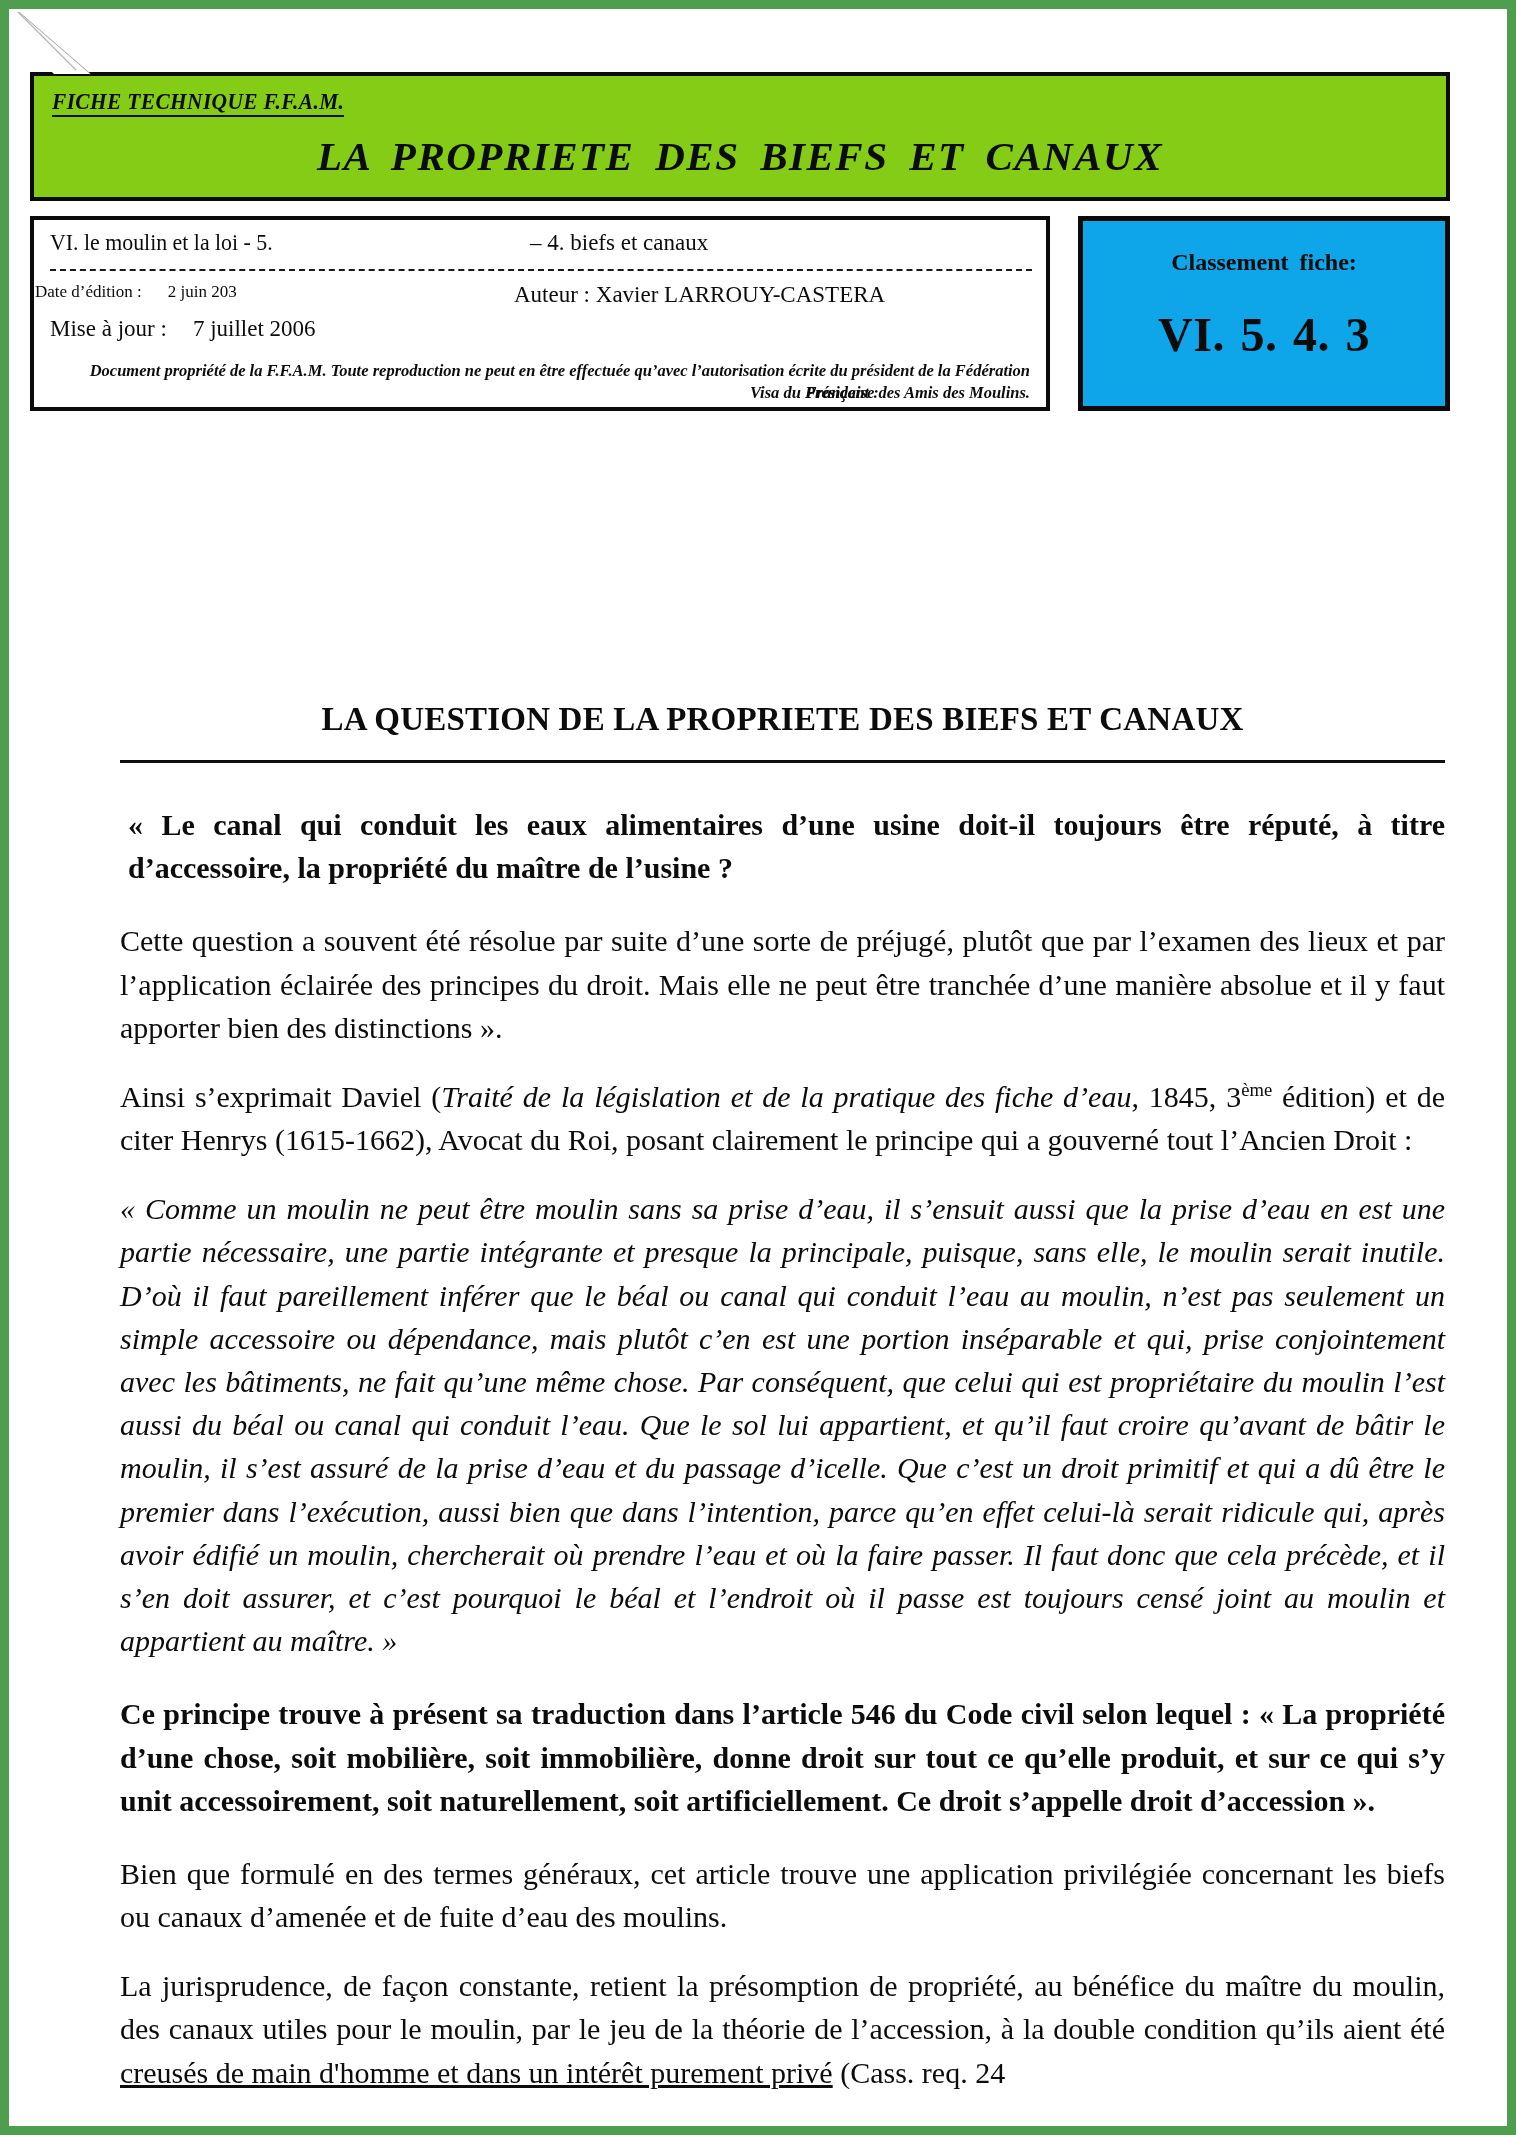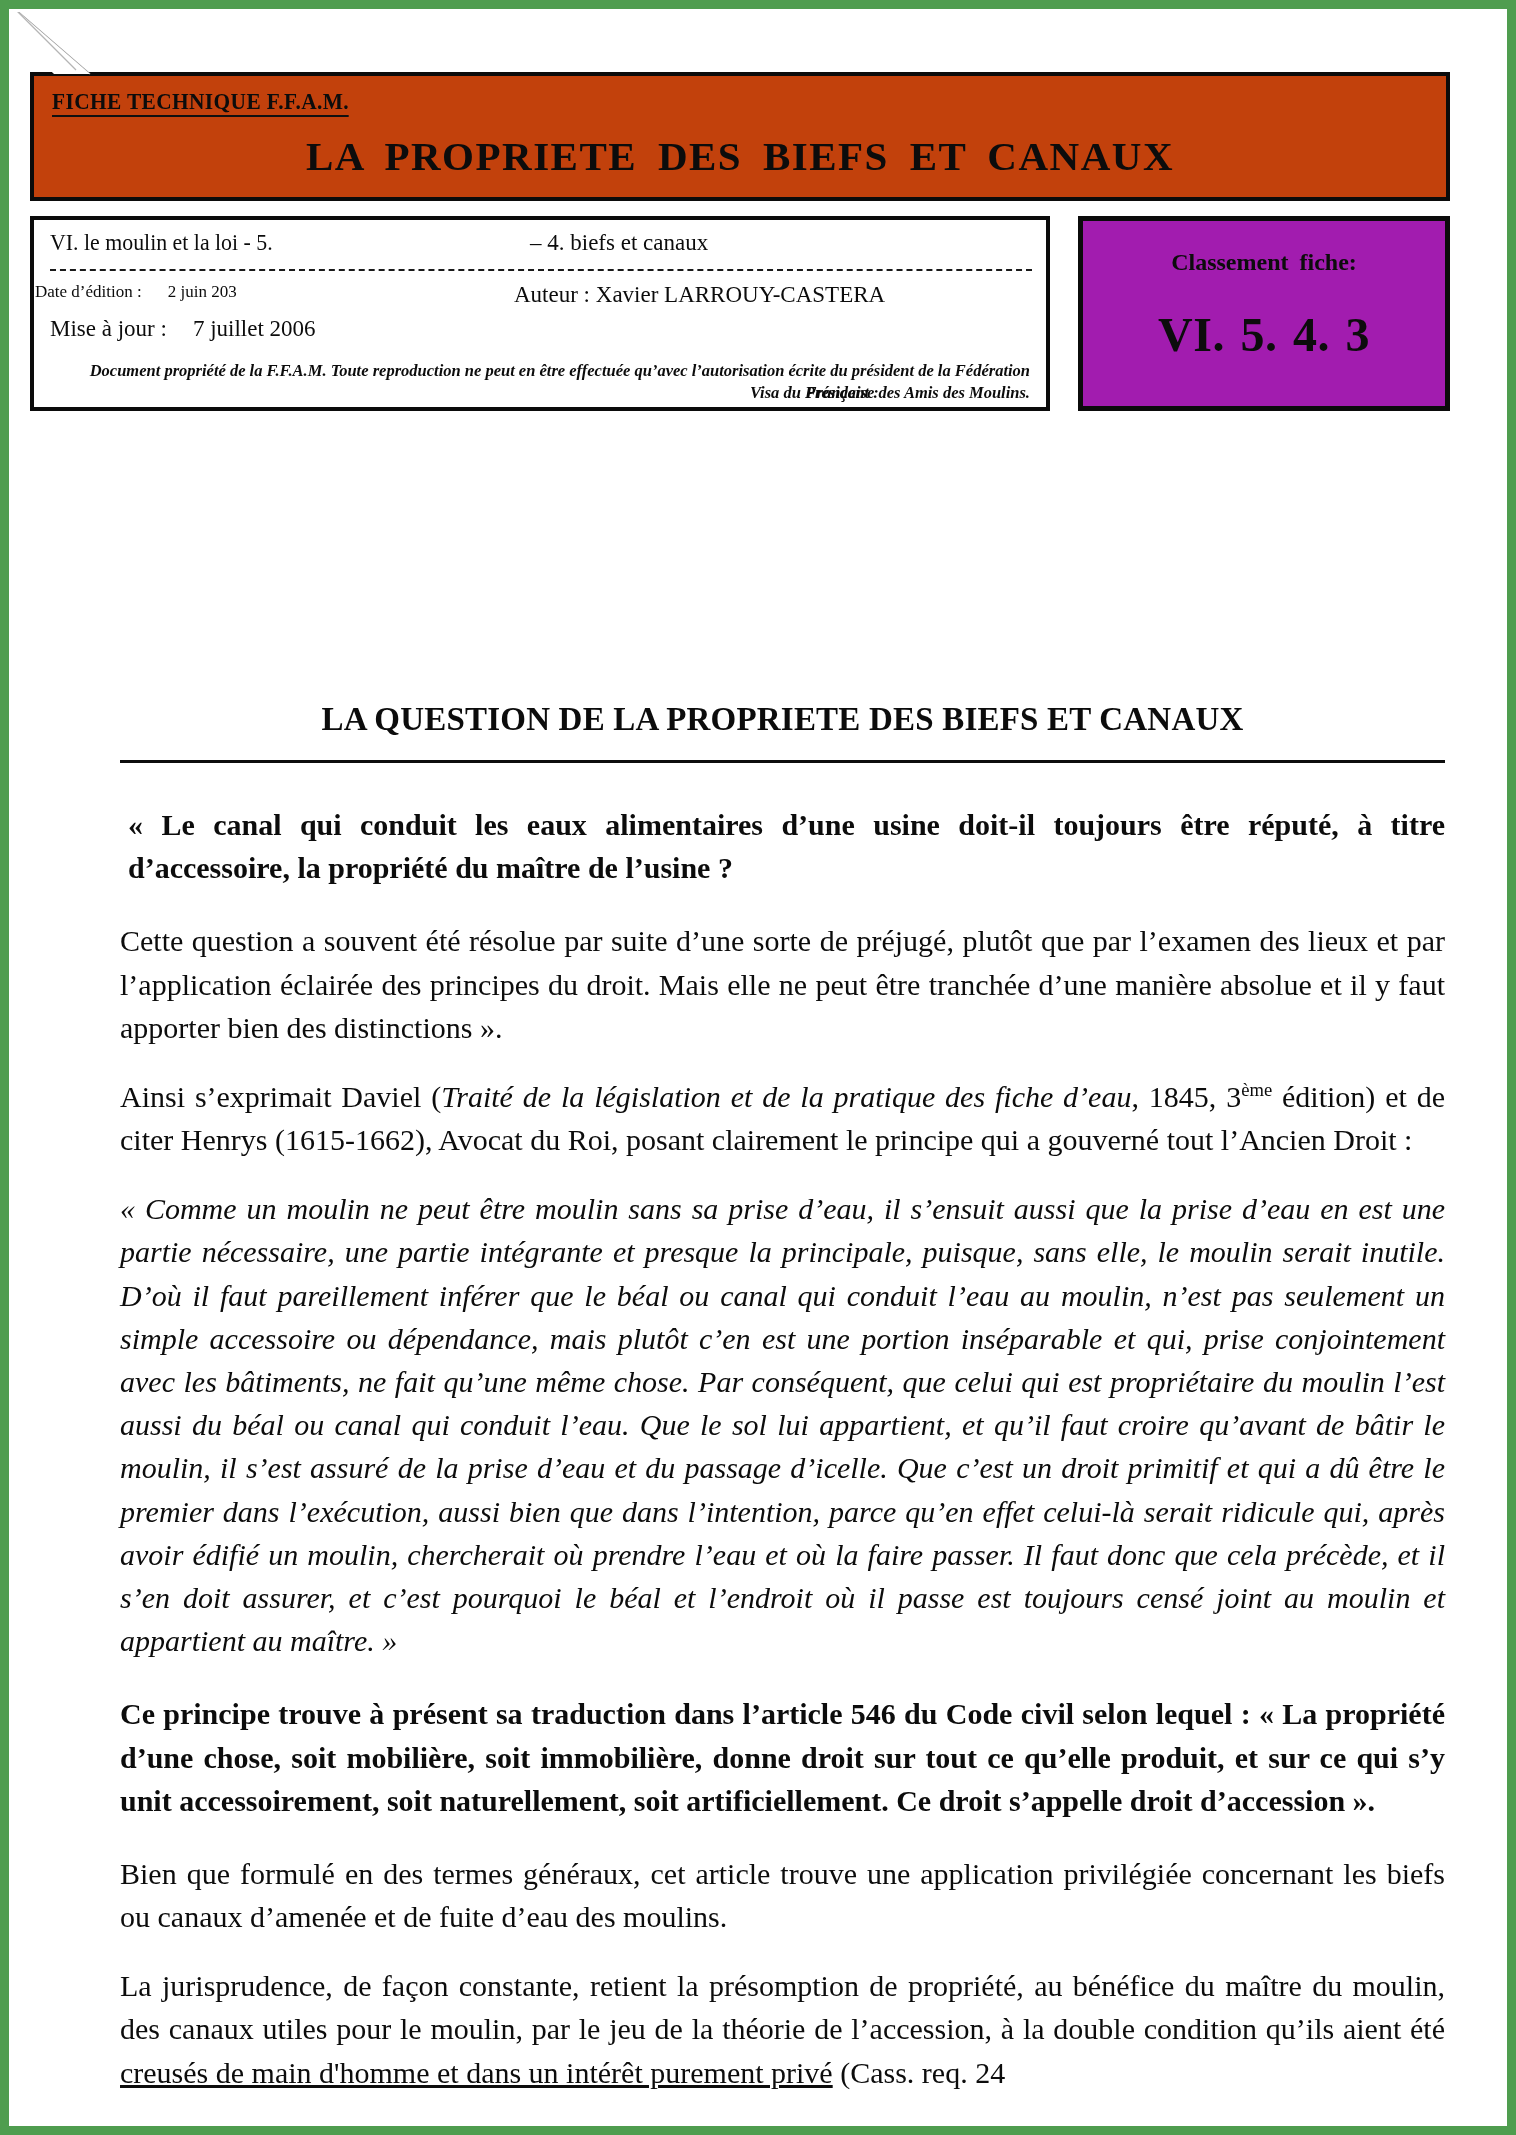--- a/index.html
+++ b/index.html
@@ -58,21 +58,22 @@
 
   
   .title-box {
     position: absolute;
     left: 30px;
     top: 72px;
     width: 1420px;
     height: 129px;
     border: 4px solid #0b0b0b;
     box-sizing: border-box;
-    background: #c2410c;
+    background: #84cc16;
+    font-style: italic;
   }
   .fiche-tech {
     position: absolute;
     left: 18px;
     top: 14px;
     font-family: "Liberation Serif", "DejaVu Serif", serif;
     font-weight: bold;
     font-size: 23px;
     letter-spacing: 0.4px;
     border-bottom: 2px solid #101010;
@@ -183,21 +184,21 @@
 
   
   .class-box {
     position: absolute;
     left: 1078px;
     top: 216px;
     width: 372px;
     height: 195px;
     border: 5px solid #0b0b0b;
     box-sizing: border-box;
-    background: #a21caf;
+    background: #0ea5e9;
     padding-left: 28px;
   }
   .class-label {
     position: absolute;
     left: 0; right: 0;
     top: 28px;
     text-align: center;
     font-weight: bold;
     font-size: 24px;
     word-spacing: 5px;

